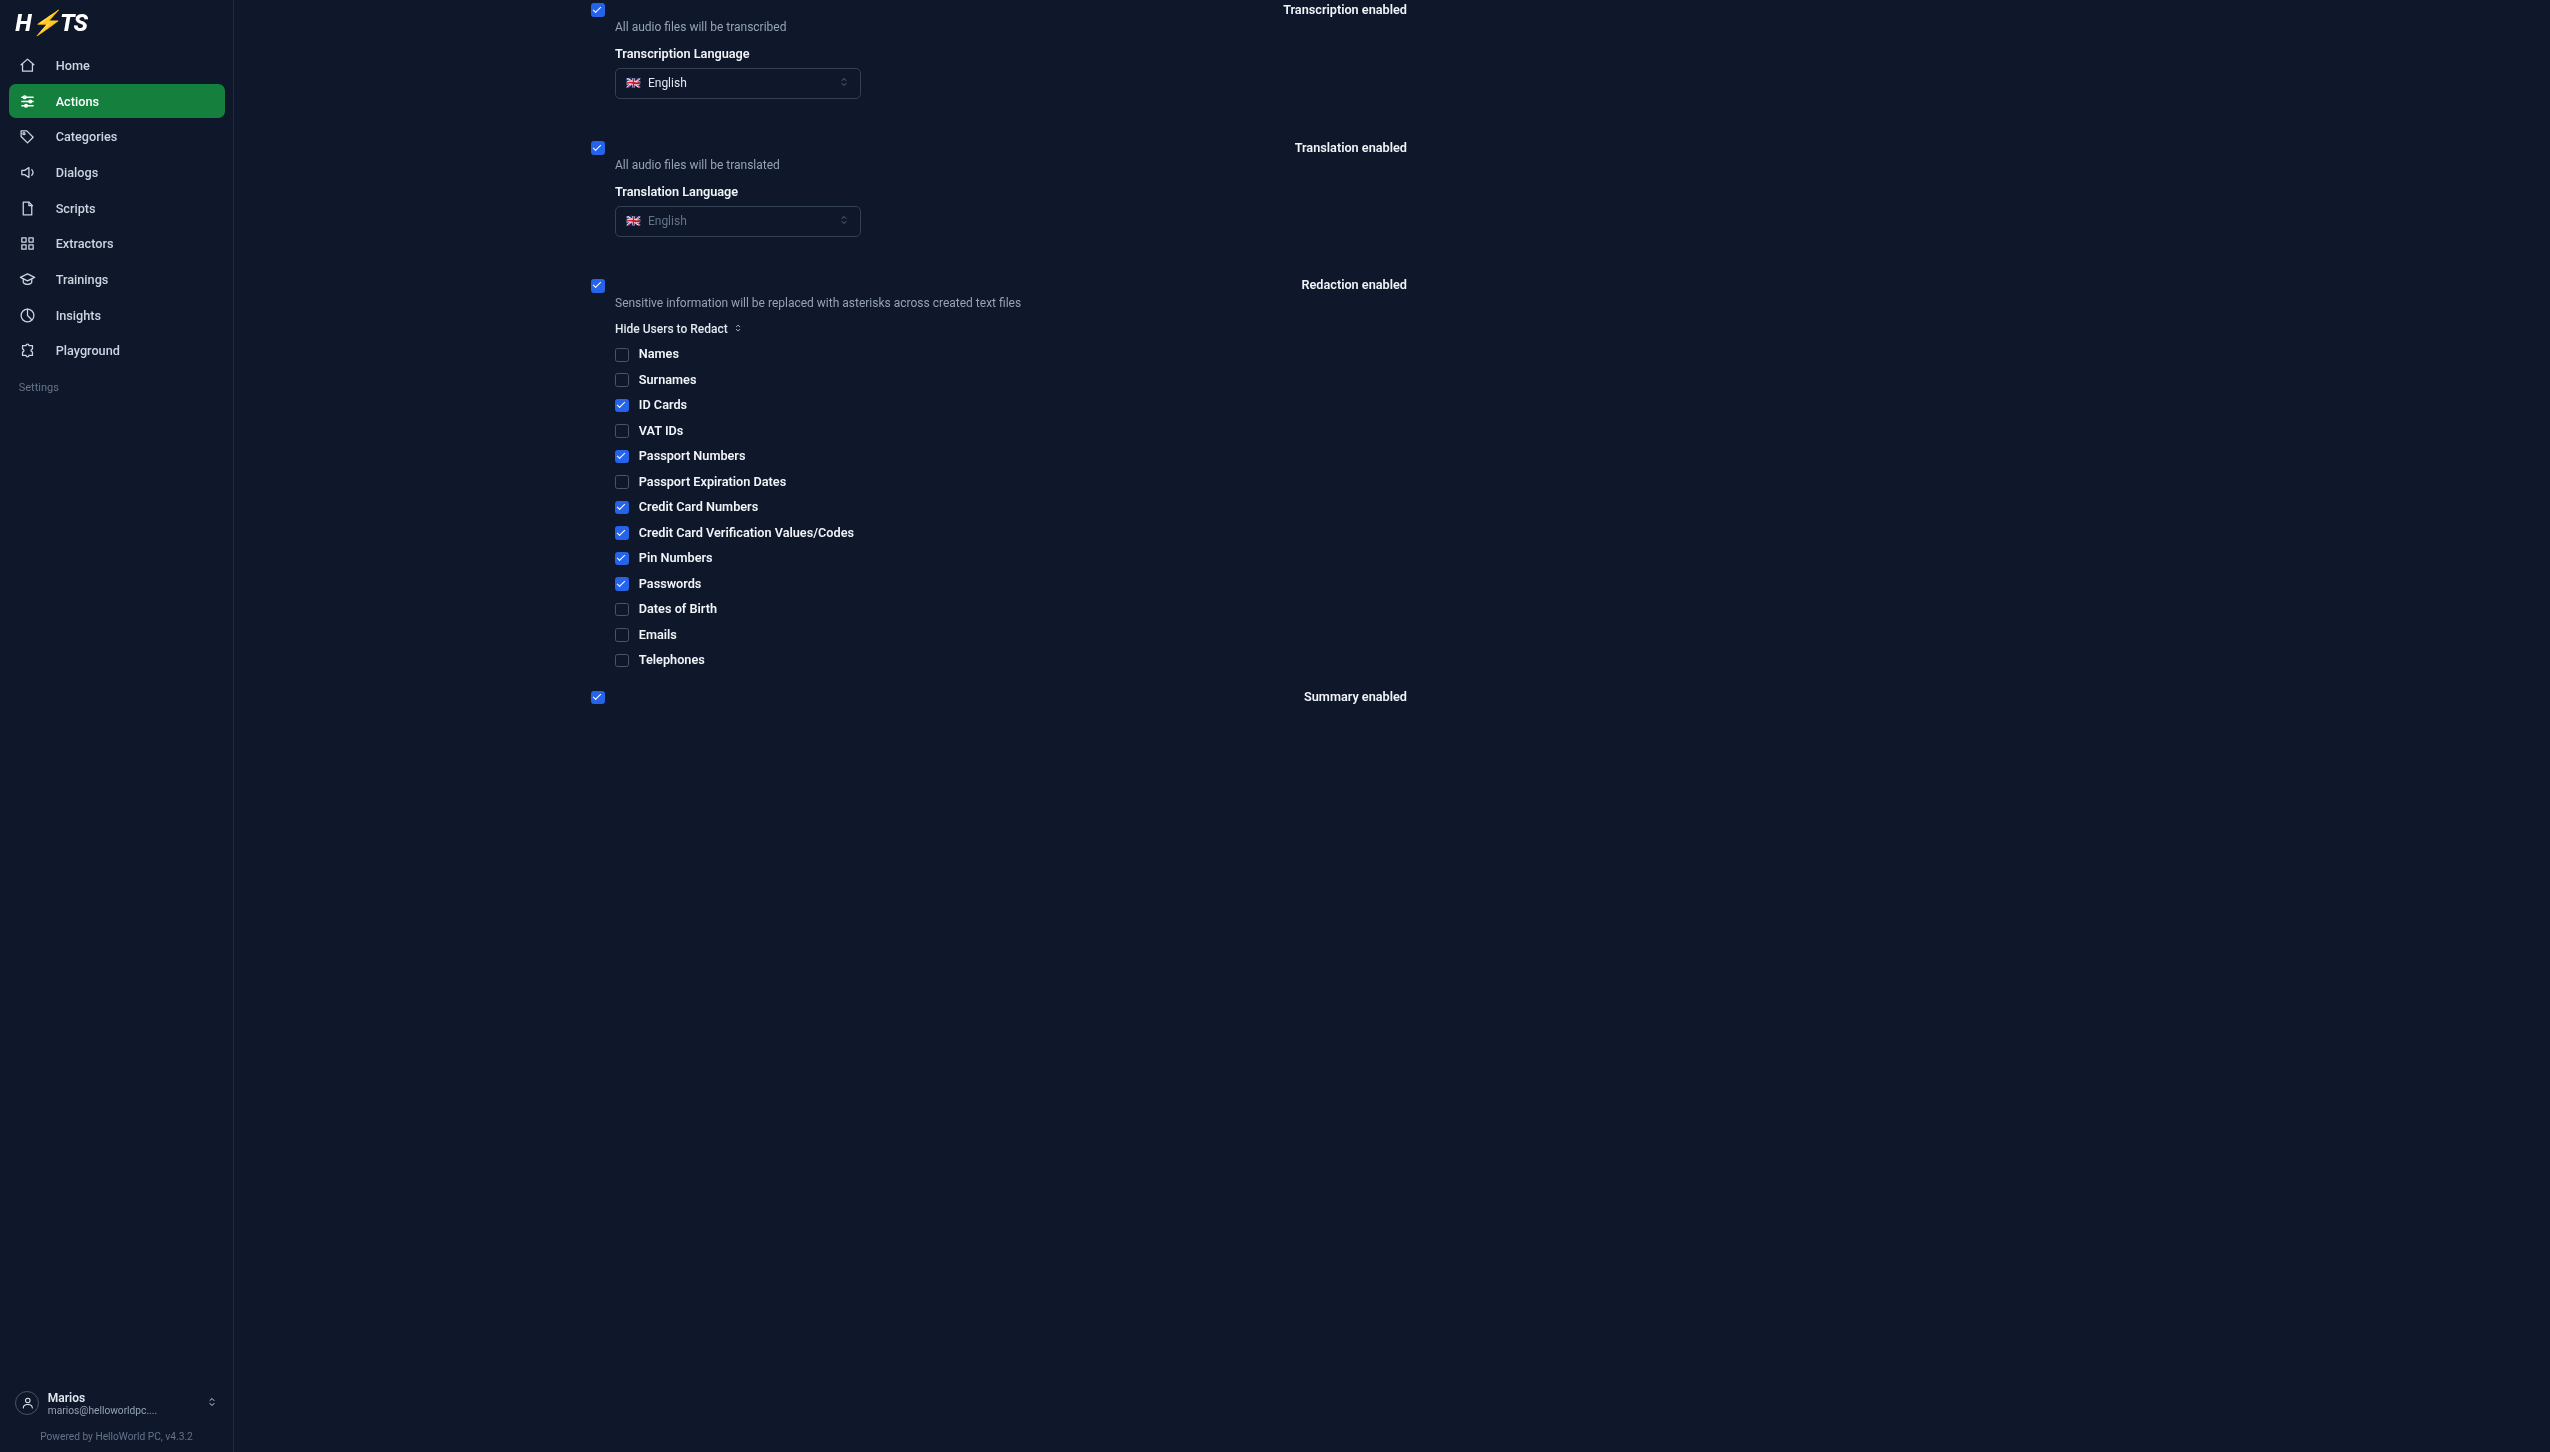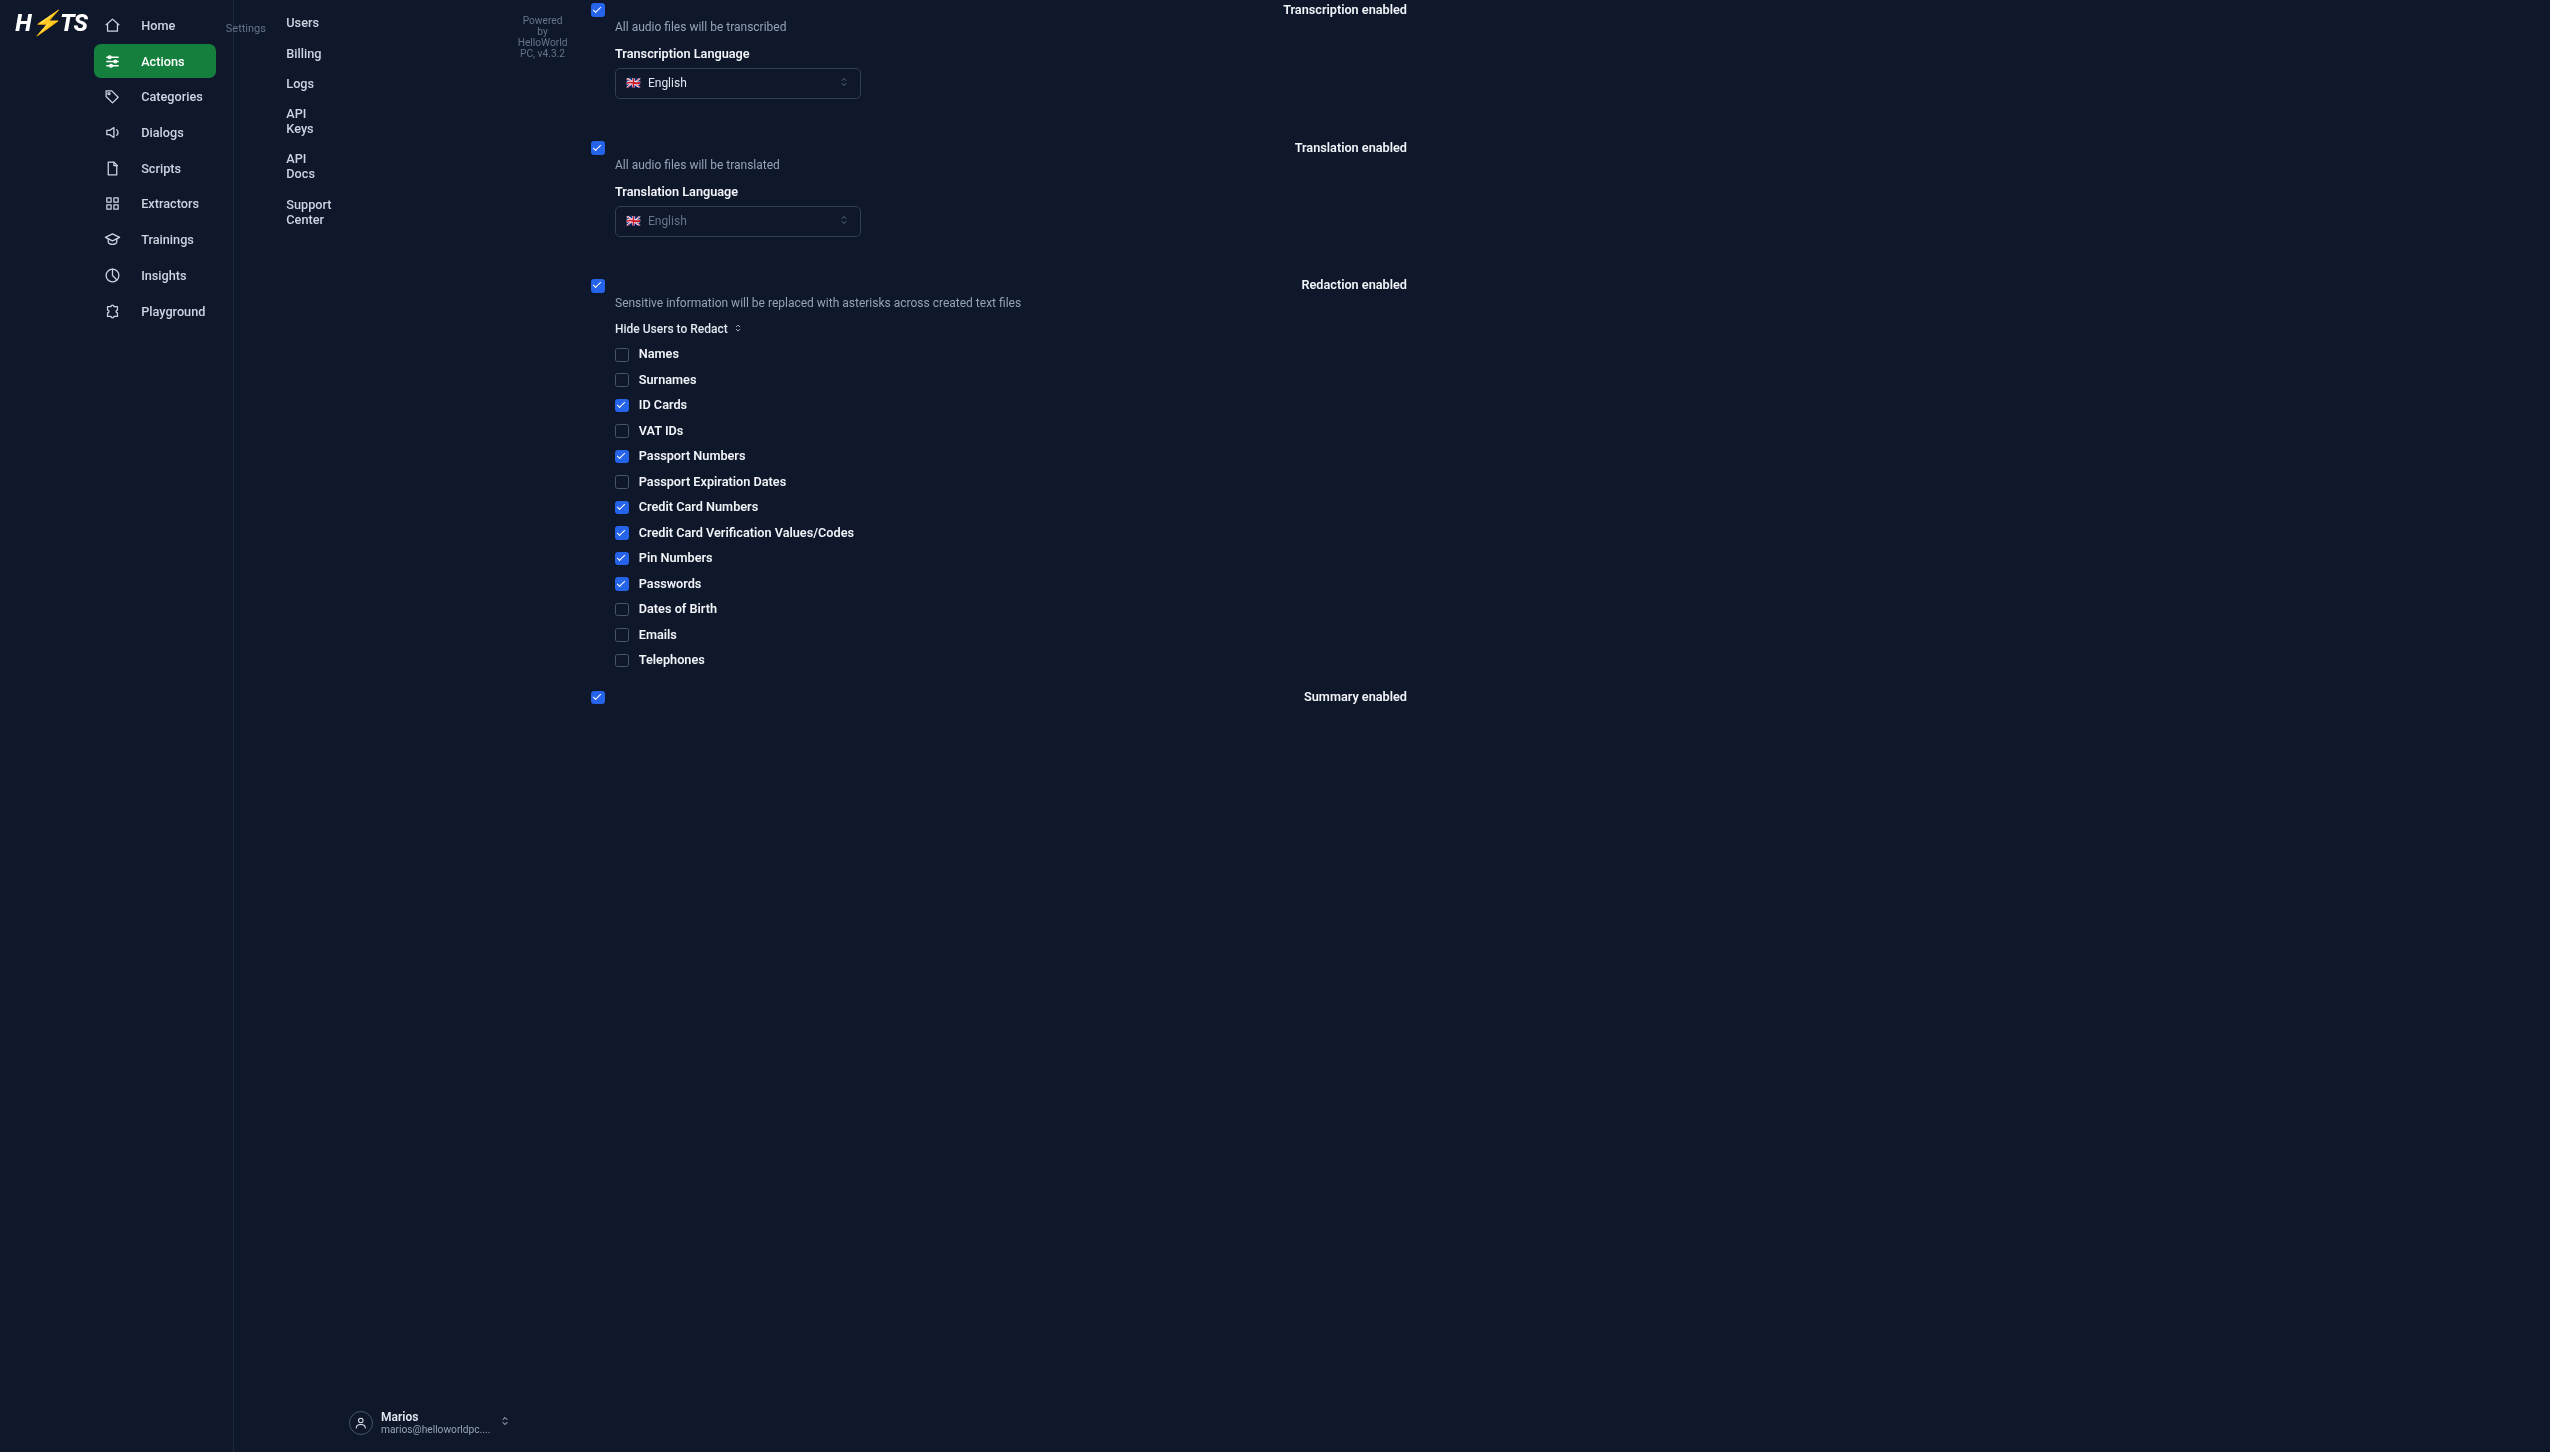--- a/index.html
+++ b/index.html
@@ -12,21 +12,21 @@
     display: flex;
     overflow: hidden;
   }
 
   
   .sidebar {
     width: 234px;
     min-width: 234px;
     border-right: 0.8px solid #1e2a3f;
     display: flex;
-    flex-direction: row;
+    flex-direction: column;
     padding: 8.5px;
   }
   .logo-wrap {
     padding: 0 6.8px 6.8px 6.8px;
     margin-bottom: 5.1px;
   }
   .logo {
     font-weight: 800;
     font-style: italic;
     font-size: 24px;
@@ -328,28 +328,20 @@
           <svg viewBox="0 0 24 24" width="17" height="17">
             <path d="M5 5h5a2 2 0 114 0h5v5a2 2 0 100 4v5h-5a2 2 0 11-4 0H5v-5a2 2 0 100-4z"></path>
           </svg>
         </span>
         <span>Playground</span>
       </div>
     </div>
 
   <div class="section-title">Settings</div>
 
-  <div class="nav-list" id="nav-settings">
-      <div class="nav-simple">Users</div>
-      <div class="nav-simple">Billing</div>
-      <div class="nav-simple">Logs</div>
-      <div class="nav-simple">API Keys</div>
-      <div class="nav-simple">API Docs</div>
-      <div class="nav-simple">Support Center</div>
-    </div>
 
   <div class="account-block">
     <span class="avatar-circle">
       <svg viewBox="0 0 24 24" width="13.6" height="13.6">
           <circle cx="12" cy="8" r="4"></circle>
           <path d="M4 21c0-4 4-6 8-6s8 2 8 6"></path>
         </svg>
     </span>
     <div class="account-txt">
       <div class="account-name">Marios</div>

